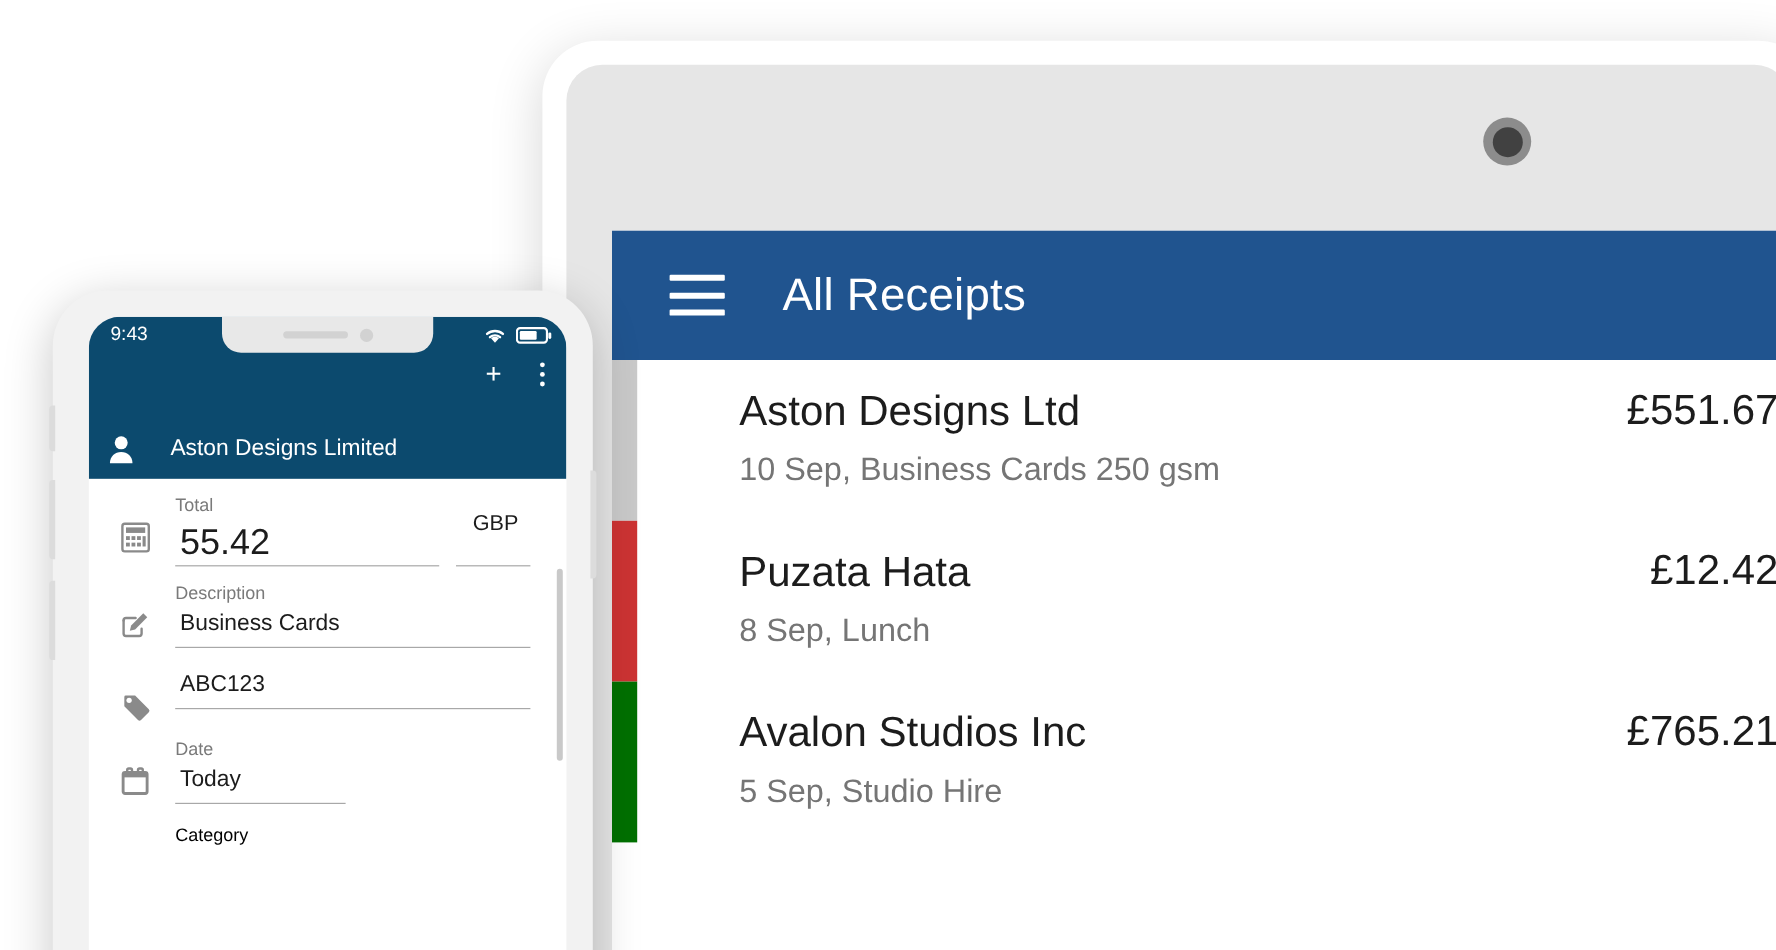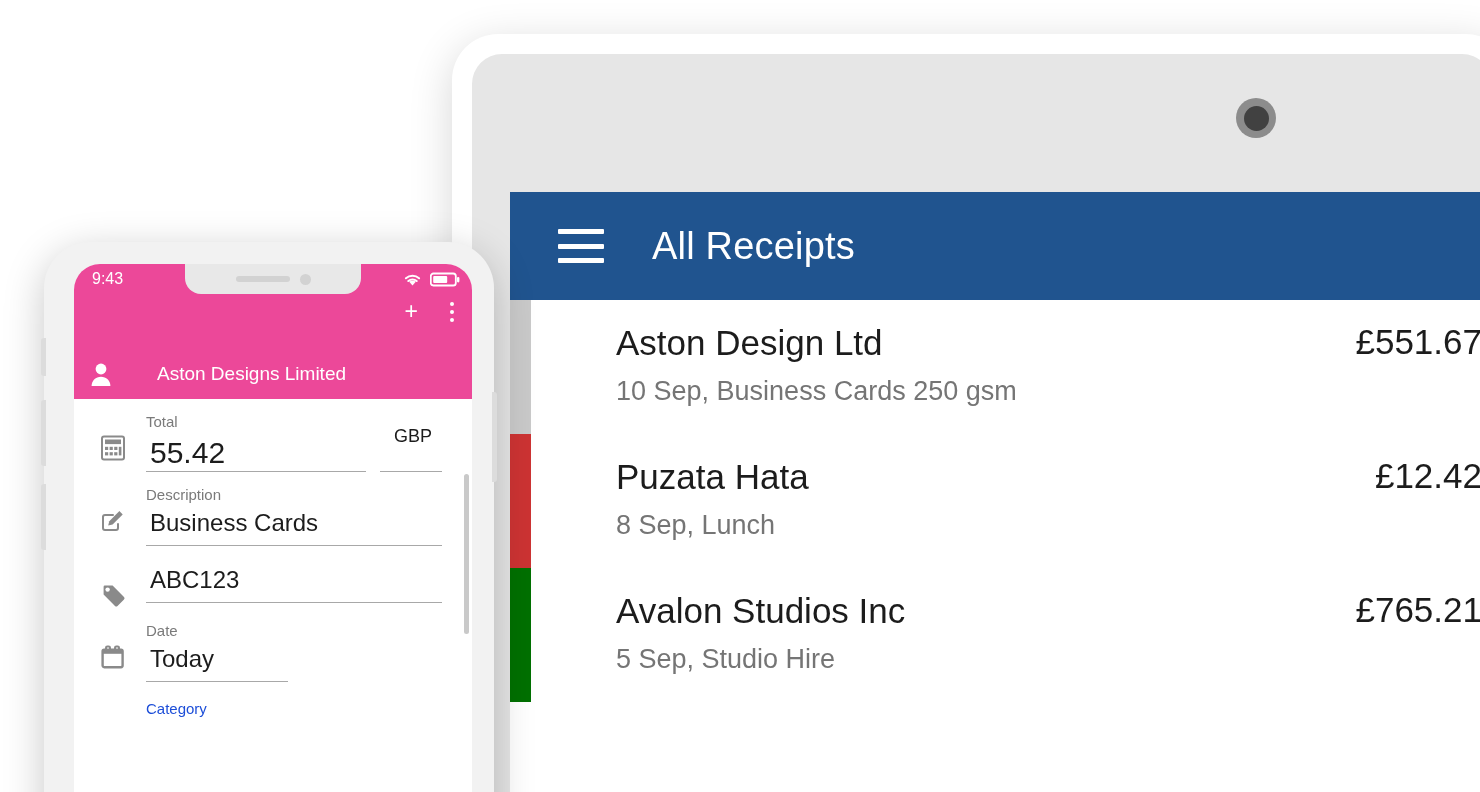--- a/index.html
+++ b/index.html
@@ -101,21 +101,21 @@
     background: #dcdcdc; border-radius: 0 3px 3px 0;
   }
   #phone-screen {
     position: absolute;
     left: 30px; top: 22px; right: 22px; bottom: 0;
     background: #ffffff;
     border-radius: 26px 26px 0 0;
     overflow: hidden;
   }
   .p-appbar {
-    background: #ec4899;
+    background: #0c4a6e;
     height: 135px;
     position: relative;
   }
   .p-notch {
     position: absolute;
     left: 50%; transform: translateX(-50%);
     top: 0; width: 176px; height: 30px;
     background: #e8e8e8;
     border-radius: 0 0 16px 16px;
     display: flex; align-items: center; justify-content: center; gap: 10px;
@@ -132,41 +132,41 @@
   .p-actions {
     position: absolute; top: 32px; right: 10px;
     display: flex; align-items: center; gap: 18px;
     color: #fff;
   }
   .p-plus { font-size: 23px; line-height: 1; padding: 4px 6px; }
   .p-dots { display:flex; flex-direction:column; gap:4px; padding: 4px 8px; }
   .p-dots i { width: 4px; height: 4px; background:#fff; border-radius:50%; display:block; }
   .p-company {
     position: absolute; left: 0; right: 0; bottom: 12px;
-    display: flex; align-items: center; padding-left: 14px; gap: 15px;
+    display: flex; align-items: center; padding-left: 14px;
   }
   .p-company-name { color:#fff; font-size: 19px; margin-left: 28px; }
 
   .p-body { padding: 0; background:#fff; }
   .p-field { display: flex; align-items: flex-start; padding: 14px 30px 0 14px; }
   .p-ficon { width: 50px; flex: 0 0 50px; display:flex; justify-content:center; padding-top: 22px; }
   .p-fmain { flex: 1 1 auto; margin-left: 8px; }
   .p-flabel { font-size: 15px; color:#7a7a7a; }
   .p-fvalue {
-    font-size: 24px; color:#1c1c1c; padding: 6px 0 8px 4px;
+    font-size: 19px; color:#1c1c1c; padding: 6px 0 8px 4px;
     border-bottom: 1px solid #a8a8a8;
   }
   .p-fvalue.big { font-size: 30px; padding-bottom: 1px; }
   .p-fvalue.short { width: 142px; }
   .p-currency {
     flex: 0 0 auto; margin-left: 14px; width: 62px;
     align-self: flex-end;
   }
   .p-currency .p-fvalue { font-size: 18px; text-align: center; padding-bottom: 24px; }
-  .p-label-only { padding: 18px 30px 0 72px; font-size: 15px; color:#1d4ed8; }
+  .p-label-only { padding: 18px 30px 0 72px; font-size: 15px; color:#000000; }
 
   .p-scrollbar {
     position: absolute; right: 3px; top: 210px;
     width: 5px; height: 160px; border-radius: 3px;
     background: #c9c9c9;
   }
   svg { display:block; }
 </style>
 </head>
 <body>
@@ -187,21 +187,21 @@
             <span></span>
         </div>
         <div class="t-title">All Receipts</div>
       </div>
 
       <div class="t-list">
 
         <div class="t-row">
           <div class="t-stripe" style="background:#c9c9c9"></div>
           <div class="t-row-main">
-            <div class="t-supplier">Aston Design Ltd</div>
+            <div class="t-supplier">Aston Designs Ltd</div>
             <div class="t-meta">10 Sep, Business Cards 250 gsm</div>
           </div>
           <div class="t-amount">£551.67</div>
         </div>
 
         <div class="t-row">
           <div class="t-stripe" style="background:#cc3333"></div>
           <div class="t-row-main">
             <div class="t-supplier">Puzata Hata</div>
             <div class="t-meta">8 Sep, Lunch</div>

